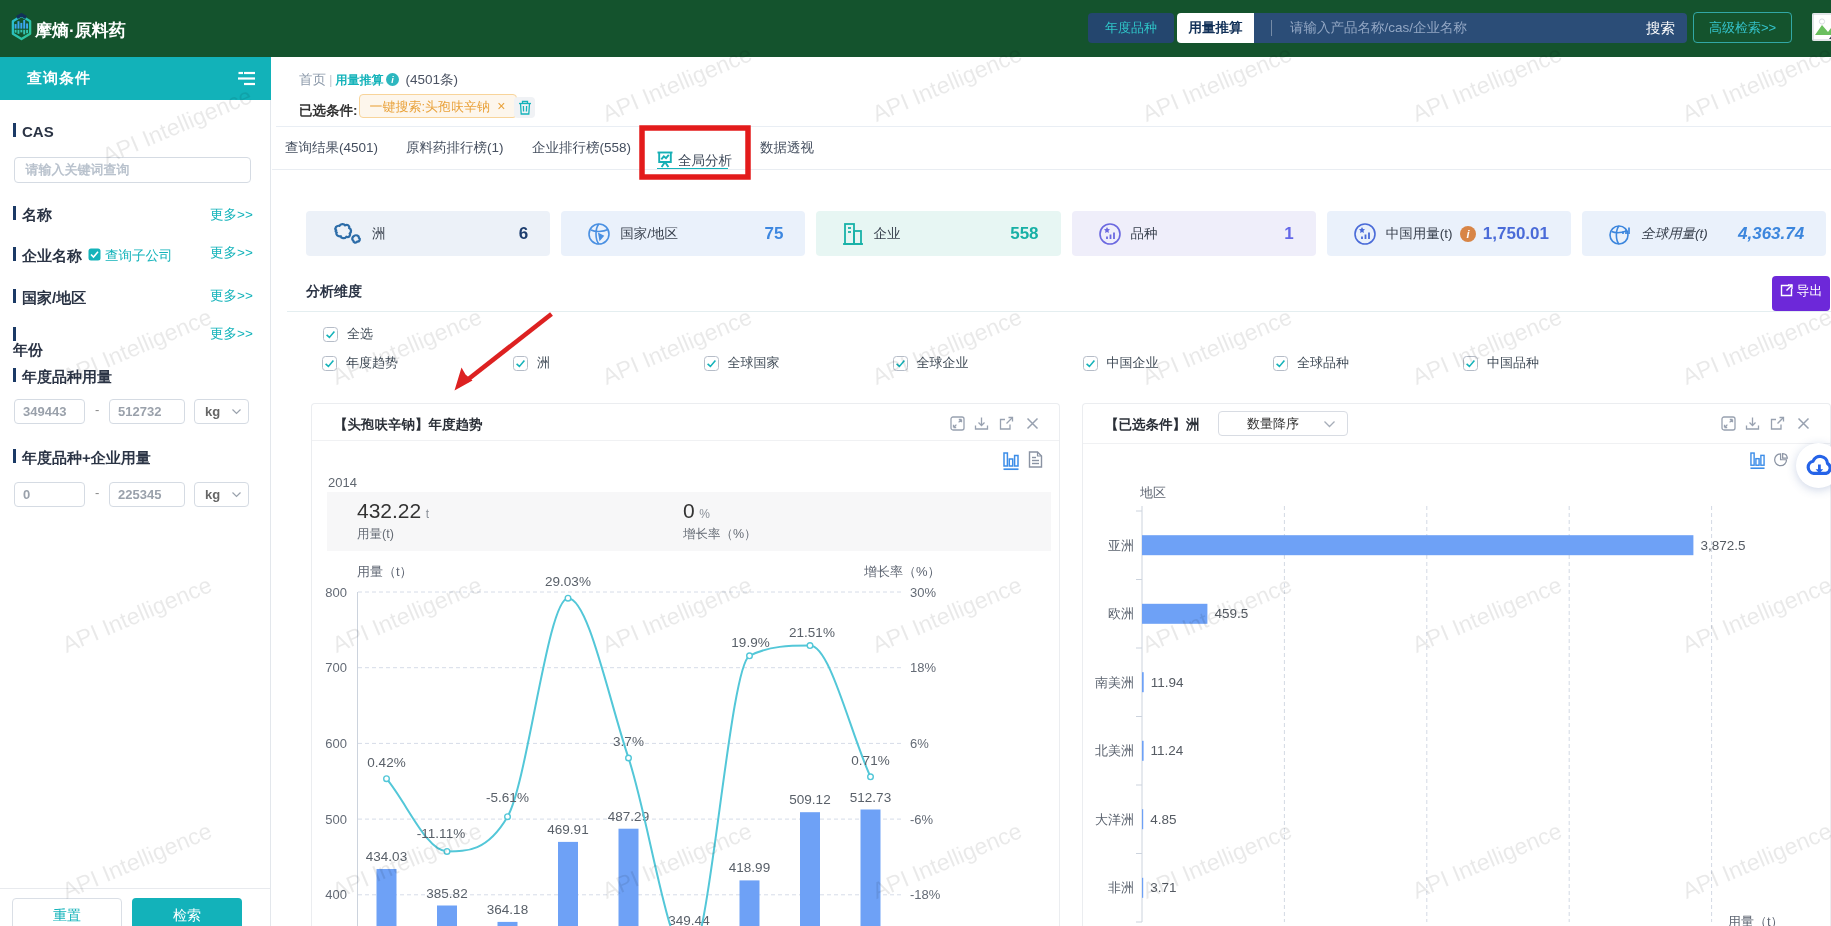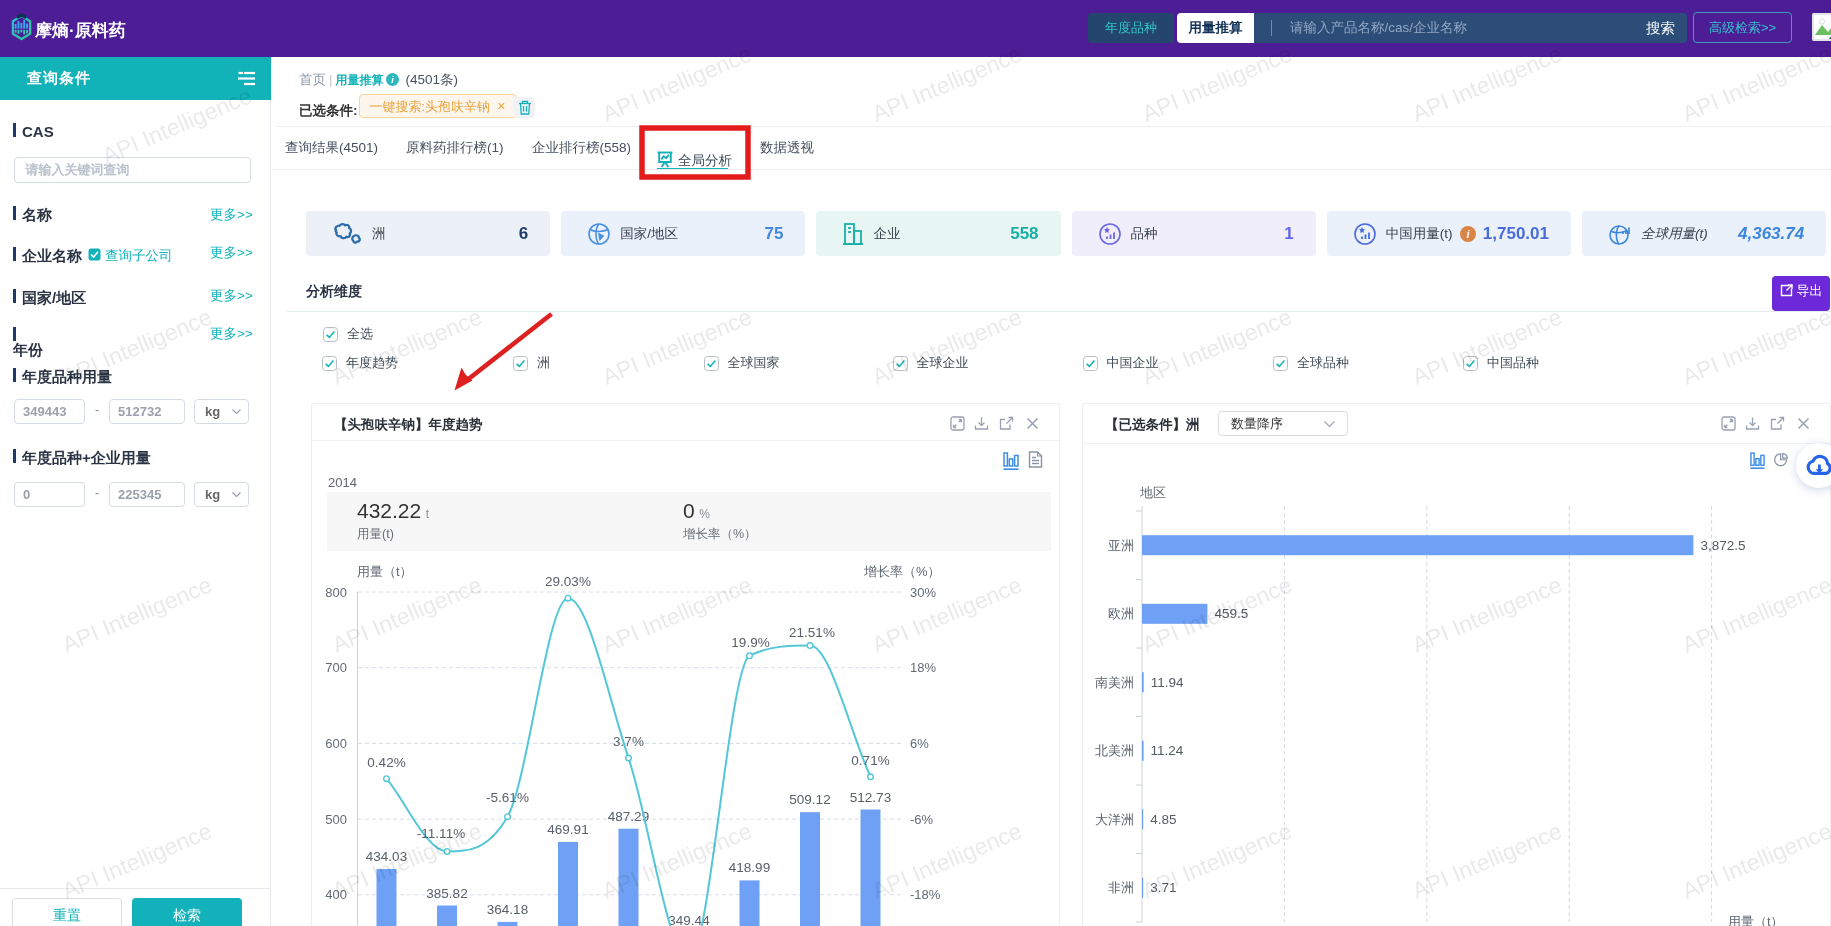--- a/index.html
+++ b/index.html
@@ -1,21 +1,21 @@
 <!DOCTYPE html>
 <html lang="zh"><head>
 <meta charset="utf-8">
 <title>摩熵·原料药</title>
 <style>
 *{margin:0;padding:0;box-sizing:border-box;}
 html,body{width:1831px;height:926px;overflow:hidden;font-family:"Liberation Sans",sans-serif;background:#fff;}
 .abs{position:absolute;}
 #page{position:relative;width:1831px;height:926px;}
 
-#hd{position:absolute;left:0;top:0;width:1831px;height:57px;background:#4c1d95;}
+#hd{position:absolute;left:0;top:0;width:1831px;height:57px;background:#14532d;}
 #hd .logo-t{position:absolute;left:35px;top:19px;color:#fff;font-size:17px;font-weight:bold;letter-spacing:0;}
 .hbtn1{position:absolute;left:1088px;top:13px;width:86px;height:30px;background:#24466e;border-radius:4px;color:#2fc7c9;font-size:13px;text-align:center;line-height:30px;}
 .hbtn2{position:absolute;left:1177px;top:13px;width:77px;height:30px;background:#fff;border-radius:4px 0 0 4px;color:#123158;font-size:13.5px;font-weight:bold;text-align:center;line-height:30px;}
 .hsearch{position:absolute;left:1254px;top:13px;width:433px;height:30px;background:#2b4d77;border-radius:0 4px 4px 0;}
 .hsearch .ph{position:absolute;left:36px;top:0;line-height:30px;font-size:13.5px;color:#93a7c4;}
 .hsearch .sep{position:absolute;left:17px;top:7px;width:1px;height:16px;background:rgba(255,255,255,0.35);}
 .hsearch .go{position:absolute;right:12px;top:0;line-height:30px;font-size:14.5px;color:#fff;}
 .hbtn3{position:absolute;left:1693px;top:12px;width:99px;height:31px;border:1px solid rgba(60,195,205,0.75);border-radius:4px;color:#35c3cb;font-size:13px;text-align:center;line-height:29px;}
 .hico{position:absolute;left:1812px;top:13px;width:28px;height:28px;background:#fff;border-radius:2px;}
 
@@ -56,21 +56,21 @@
 .cbrow svg{margin-right:9px;}
 
 .chcard{position:absolute;top:403px;height:523px;background:#fff;border:1px solid #ebedf0;border-radius:4px 4px 0 0;border-bottom:none;}
 .chtitle{position:absolute;left:22px;top:12px;font-size:13.5px;font-weight:bold;color:#2b3038;}
 .chhr{position:absolute;left:0;width:100%;height:1px;background:#f0f1f3;}
 .gray-ic{position:absolute;top:12px;}
 .infoblk{position:absolute;left:15px;top:88px;width:724px;height:59px;background:#f7f7f8;}
 .infoblk .big{font-size:21px;color:#333;}
 .infoblk .sm{font-size:12px;color:#8a9099;}
 .infoblk .cap{font-size:12.5px;color:#666c75;}
-.sel{position:absolute;left:135px;top:7px;width:130px;height:25px;border:1px solid #d8dce3;border-radius:4px;font-size:13px;color:#333;line-height:24px;padding-left:12px;}
+.sel{position:absolute;left:135px;top:7px;width:130px;height:25px;border:1px solid #d8dce3;border-radius:4px;font-size:13px;color:#333;line-height:24px;padding-left:28px;}
 .cloud{position:absolute;left:1796px;top:443px;width:45px;height:45px;background:#fff;border-radius:50%;box-shadow:0 2px 10px rgba(60,90,160,0.25);z-index:30;}
 </style>
 </head>
 <body>
 <div id="page">
 
 <div id="hd">
   <svg class="abs" style="left:10px;top:13px;" width="23" height="29" viewBox="0 0 40 48">
     <defs>
           <linearGradient id="lg1" x1="0" y1="0" x2="1" y2="1">

